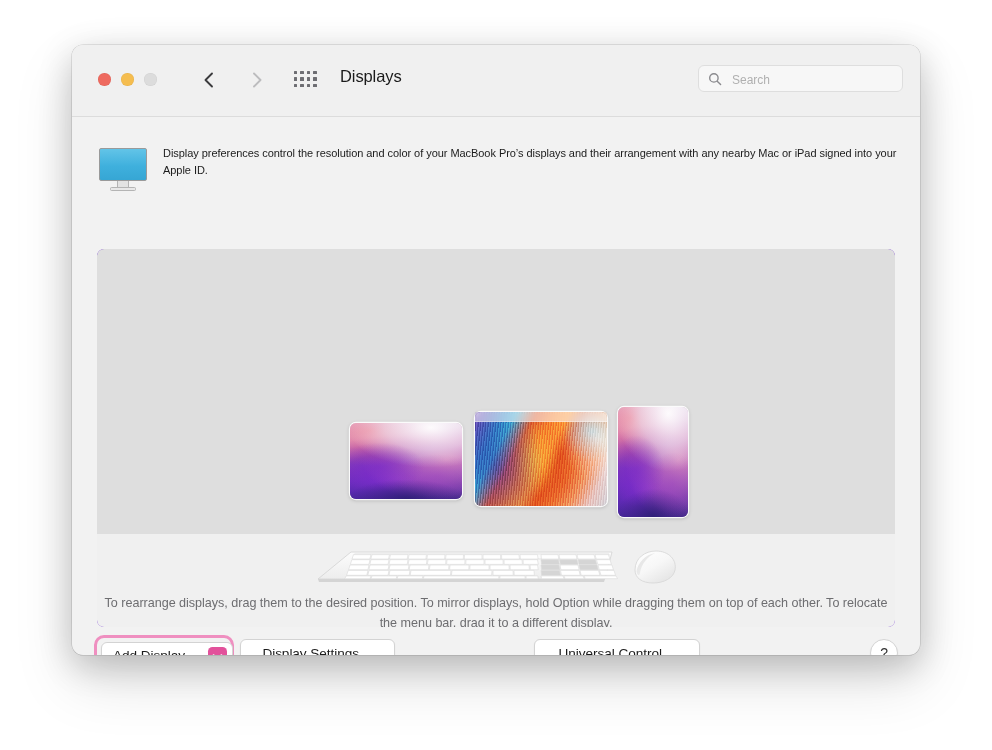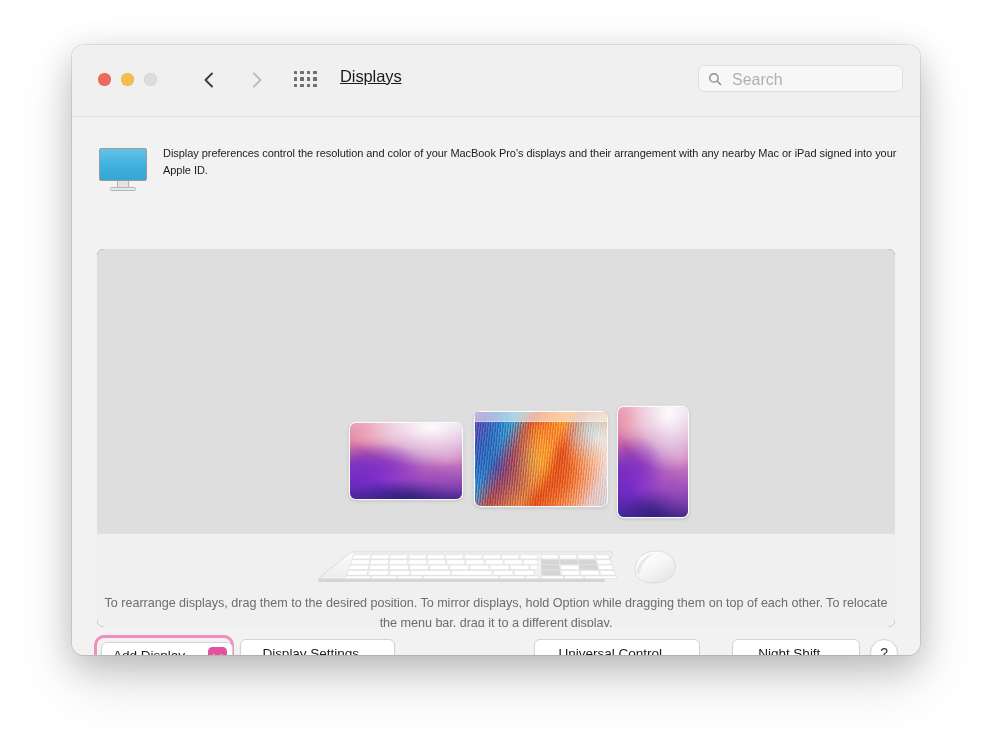--- a/index.html
+++ b/index.html
@@ -79,21 +79,20 @@
     border-radius: 0.6px;
   }
 
   #win-title {
     position: absolute;
     left: 268px;
     top: 22px;
     font-size: 16.5px;
     color: #1b1b1b;
     letter-spacing: -0.1px;
-    text-decoration: underline;
   }
 
   #search-field {
     position: absolute;
     right: 17px;
     top: 20px;
     width: 205px;
     height: 27px;
     background: #f7f7f7;
     border: 1px solid #dedede;
@@ -110,21 +109,21 @@
   #search-input {
     position: absolute;
     left: 31px;
     top: 0;
     width: 165px;
     height: 25px;
     border: none;
     outline: none;
     background: transparent;
     font-family: "Liberation Sans", sans-serif;
-    font-size: 16px;
+    font-size: 12px;
     color: #701a75;
   }
   #search-input::placeholder { color: #b0b0b0; }
 
   
   #content {
     position: absolute;
     left: 0;
     top: 72px;
     width: 100%;
@@ -635,19 +634,18 @@
               <path d="M1.6 2.2 L5.5 6 L9.4 2.2" fill="none" stroke="#ffffff" stroke-width="1.8" stroke-linecap="round" stroke-linejoin="round"></path>
             </svg>
           </span>
         </div>
       </div>
 
       <div class="btn" id="universal-control-btn">Universal Control…</div>
 
       <div class="btn" id="display-settings-btn">Display Settings…</div>
 
-      <div class="btn" id="night-shift-btn">Night Shift…</div>
 
       <div class="btn" id="help-btn">?</div>
     </div>
 
   </div>
 </div>
 
 </body></html>

